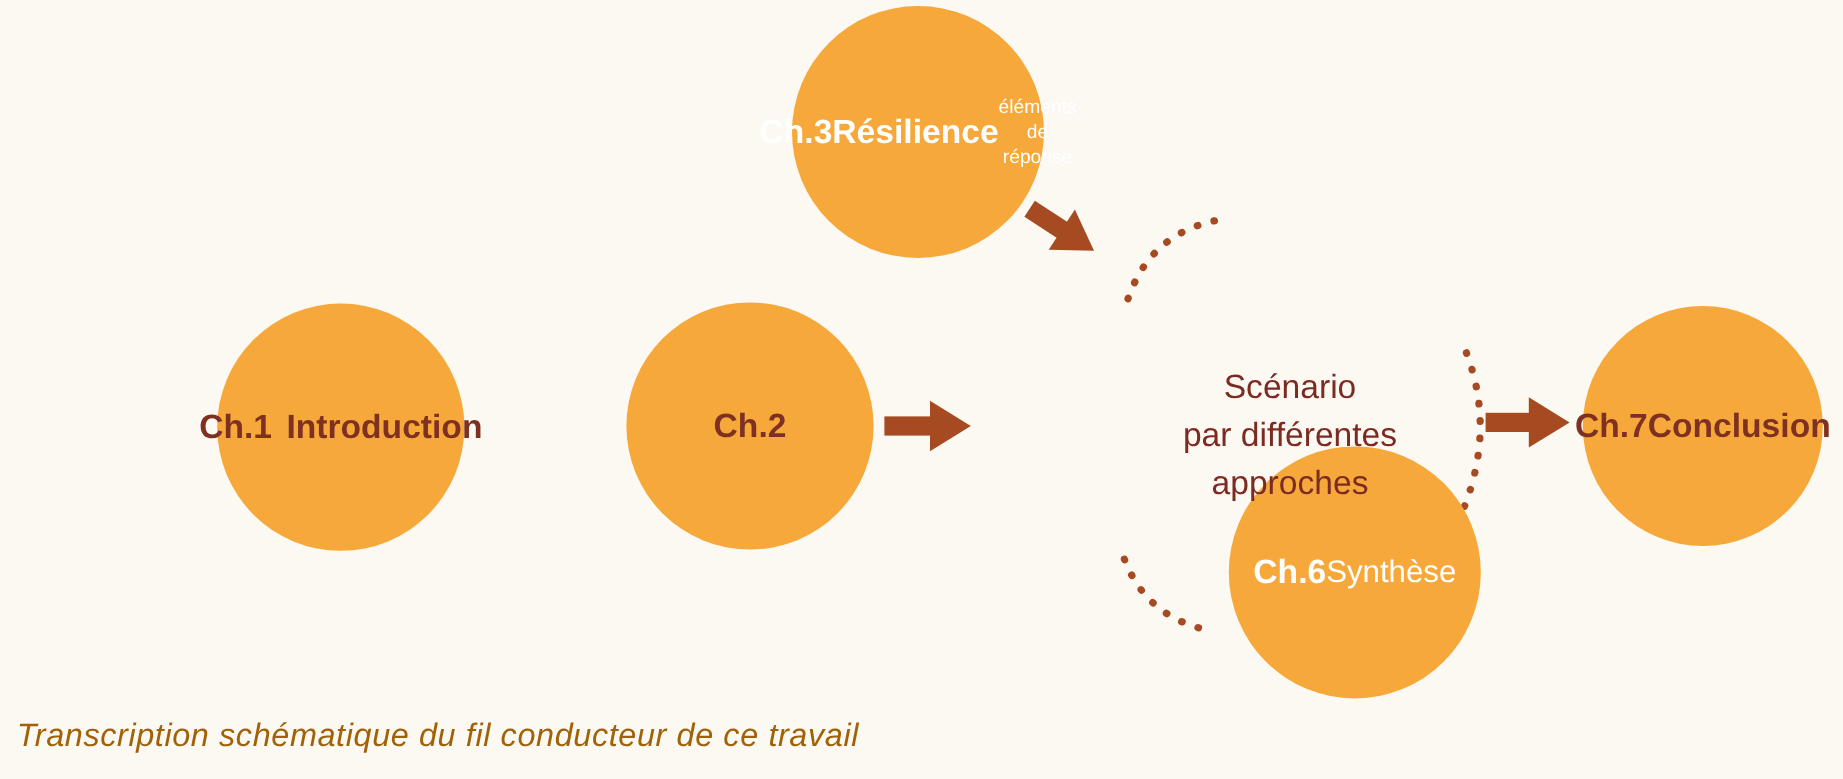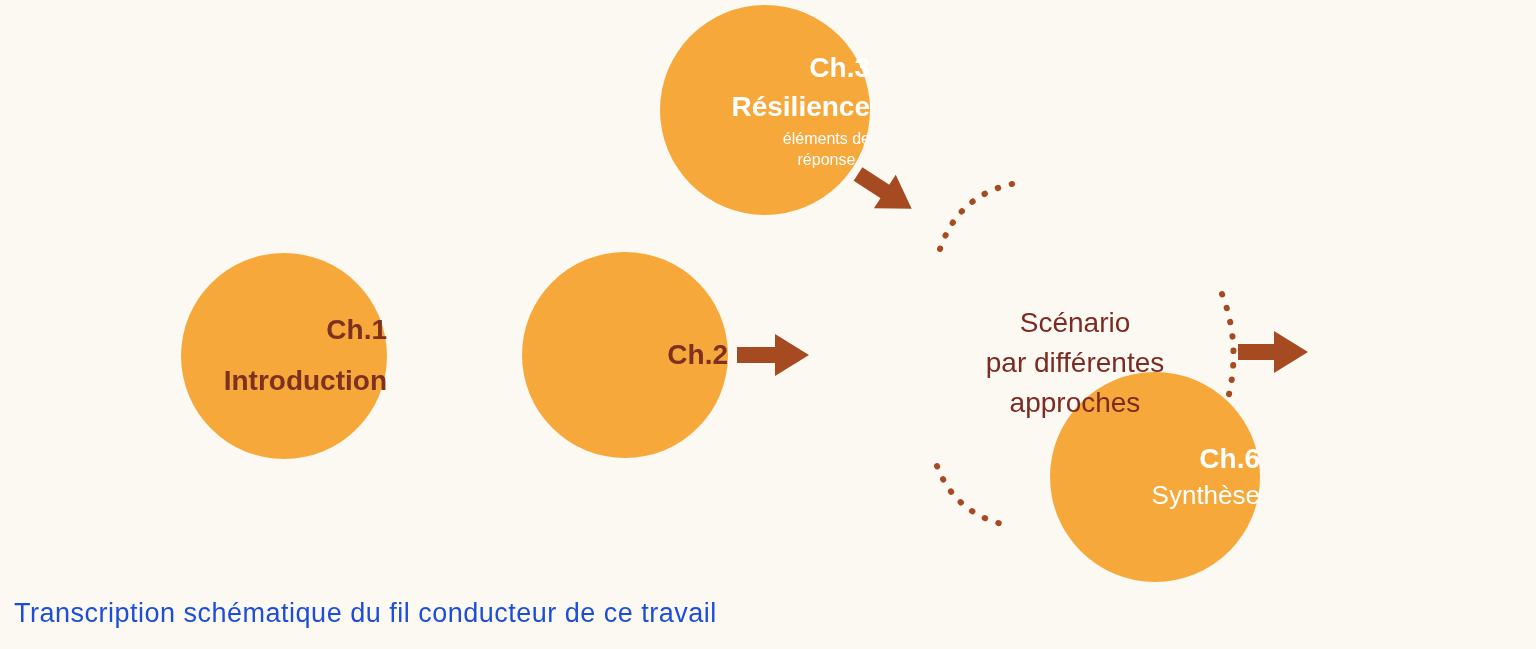--- a/index.html
+++ b/index.html
@@ -19,22 +19,22 @@
     left: 0; top: 0;
     width: 1536px; height: 649px;
     pointer-events: none;
   }
 
   .node {
     position: absolute;
     border-radius: 50%;
     background: #f6a83b;
     display: flex;
-    flex-direction: column;
-    align-items: flex-end;
+    flex-direction: row;
+    align-items: center;
     justify-content: center;
     text-align: center;
     line-height: 1.38;
     z-index: 2;
   }
   .node.dark  { color: #7e3120; }
   .node.light { color: #ffffff; }
   .node .title { font-weight: bold; font-size: 28px; }
   .node .label { font-weight: bold; font-size: 28px; }
   .node .label.med { font-weight: normal; font-size: 26px; }
@@ -44,21 +44,21 @@
     line-height: 1.3;
     white-space: pre-line;
     margin-top: 3px;
   }
 
   #node-ch1 { left: 181px;  top: 253px; width: 206px; height: 206px; gap: 12px; }
   #node-ch2 { left: 522px;  top: 252px; width: 206px; height: 206px; }
   #node-ch3 { left: 660px;  top: 5px;   width: 210px; height: 210px; }
   #node-ch4 { left: 824px;  top: 248px; width: 214px; height: 214px; }
   #node-ch5 { left: 1017px; top: 135px; width: 210px; height: 210px; }
-  #node-ch6 { left: 1050px; top: 372px; width: 210px; height: 210px; }
+  #node-ch6 { left: 1024px; top: 372px; width: 210px; height: 210px; }
   #node-ch7 { left: 1319px; top: 255px; width: 200px; height: 200px; }
 
   .center-label {
     position: absolute;
     left: 935px;
     top: 303px;
     width: 280px;
     z-index: 5;
     text-align: center;
     font-weight: normal;
@@ -67,21 +67,22 @@
     color: #7c2b22;
     white-space: pre-line;
   }
 
   .caption {
     position: absolute;
     left: 14px;
     top: 598px;
     font-size: 27px;
     letter-spacing: 0.5px;
-    color: #1d4ed8;
+    color: #a16207;
+    font-style: italic;
   }
 </style>
 </head>
 <body>
 
 <div class="canvas">
 
   <svg class="layer" viewBox="0 0 1536 649">
 
     <g fill="#a64a22">
@@ -120,20 +121,24 @@
 réponse</div>
   </div>
 
 
 
   <div class="node light" id="node-ch6">
     <div class="title">Ch.6</div>
     <div class="label med">Synthèse</div>
   </div>
 
+  <div class="node dark" id="node-ch7">
+    <div class="title">Ch.7</div>
+    <div class="label">Conclusion</div>
+  </div>
 
   <div class="center-label">Scénario
 par différentes
 approches</div>
 
   <div class="caption">Transcription schématique du fil conducteur de ce travail</div>
 
 </div>
 
 </body></html>

